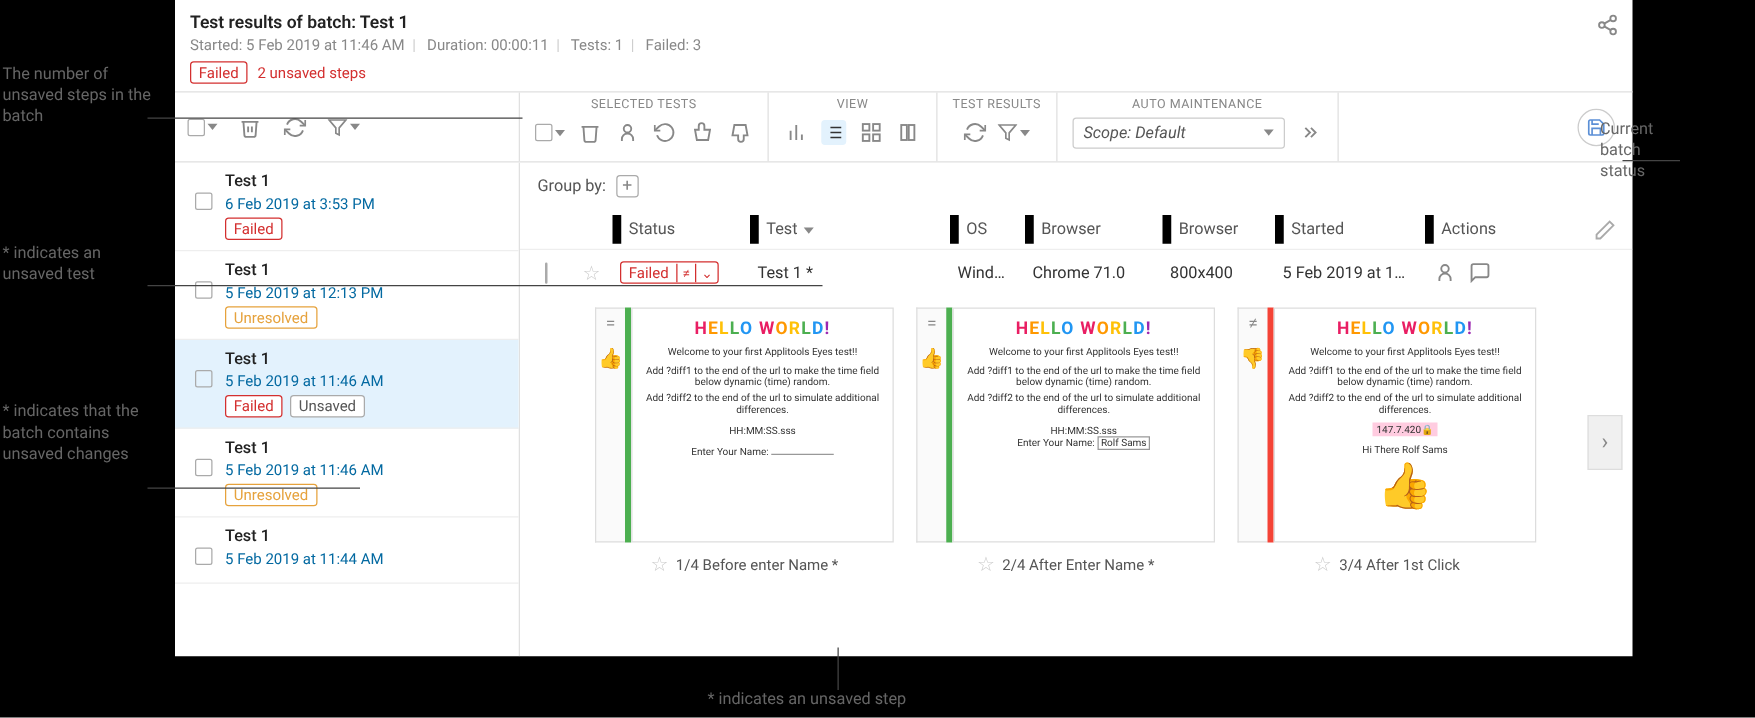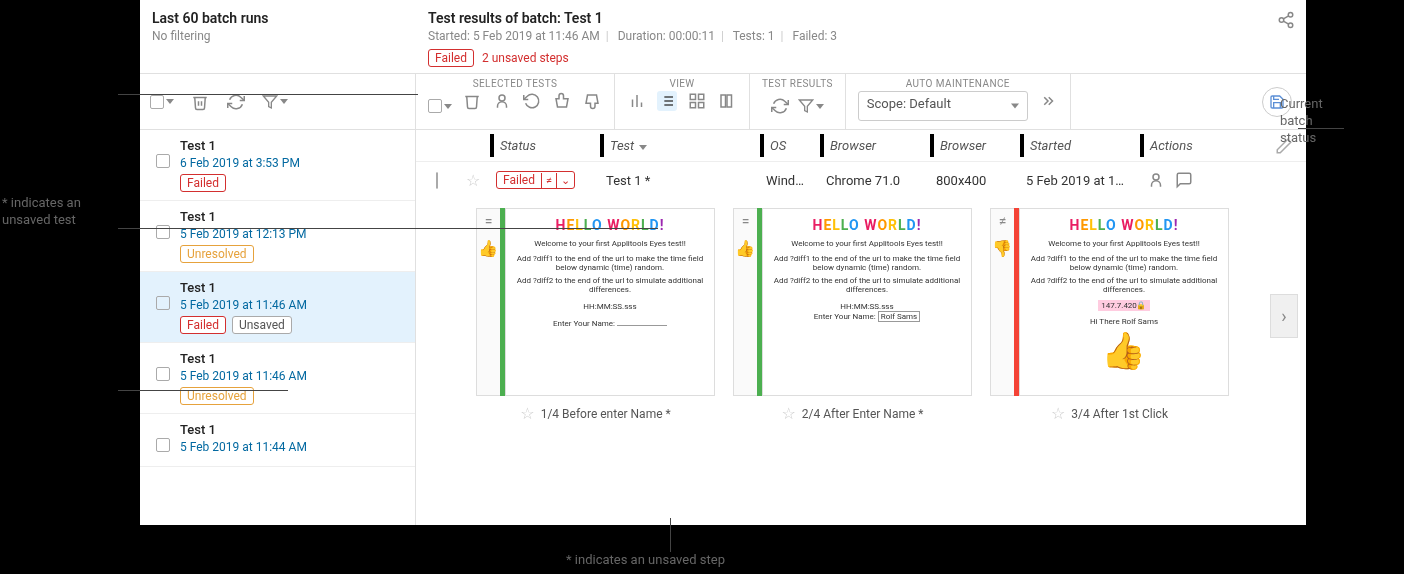--- a/index.html
+++ b/index.html
@@ -22,21 +22,21 @@
 .badge-unresolved { color: #e6a23c; border-color: #e6a23c; background: #fff; }
 .badge-unsaved { color: #555; border-color: #aaa; background: #fff; }
 .unsaved-text { color: #d32f2f; font-size: 12px; }
 .share-icon { position: absolute; top: 10px; right: 10px; color: #888; }
 
 .toolbar { display: flex; border-bottom: 1px solid #e0e0e0; height: 56px; }
 .toolbar-left { width: 276px; display: flex; align-items: center; padding: 0 10px; gap: 16px; border-right: 1px solid #e0e0e0; }
 .toolbar-section { display: flex; flex-direction: column; align-items: center; border-right: 1px solid #e0e0e0; padding: 4px 12px 0 12px; height: 100%; }
 .toolbar-section:last-child { border-right: none; }
 .section-label { font-size: 10px; color: #888; letter-spacing: 0.4px; margin-bottom: 2px; text-transform: uppercase; }
-.section-icons { display: flex; gap: 10px; height: 30px; }
+.section-icons { display: flex; align-items: center; gap: 10px; height: 30px; font-style: italic; }
 .section-icons-mini { display: flex; align-items: center; gap: 8px; height: 30px; }
 .tb-icon { width: 20px; height: 20px; display: inline-flex; align-items: center; justify-content: center; color: #888; font-size: 16px; }
 .tb-icon svg { width: 18px; height: 18px; }
 .tb-icon.active { color: #333; background: #e3f2fd; border-radius: 3px; padding: 2px; }
 .chk-dd { display: inline-flex; align-items: center; gap: 2px; }
 .chk-box { width: 14px; height: 14px; border: 1px solid #aaa; border-radius: 2px; }
 .caret { width: 0; height: 0; border-left: 4px solid transparent; border-right: 4px solid transparent; border-top: 5px solid #888; }
 .scope-select { border: 1px solid #ccc; border-radius: 3px; padding: 4px 24px 4px 8px; font-size: 13px; color: #555; position: relative; width: 170px; }
 .scope-select .caret { position: absolute; right: 8px; top: 50%; transform: translateY(-50%); }
 .save-btn { width: 30px; height: 30px; border: 1px solid #ccc; border-radius: 50%; display: inline-flex; align-items: center; justify-content: center; color: #5b8fd6; }
@@ -51,21 +51,21 @@
 .batch-item.selected { background: #e3f2fd; }
 .batch-name { font-size: 13px; font-weight: 500; color: #222; }
 .batch-date { font-size: 12px; color: #0369a1; margin-top: 3px; }
 .batch-badges { margin-top: 4px; display: flex; gap: 6px; }
 
 .main { flex: 1; display: flex; flex-direction: column; overflow: hidden; }
 .groupby { padding: 10px 14px; color: #555; display: flex; align-items: center; gap: 8px; font-size: 13px; }
 .plus-circle { width: 18px; height: 18px; border: 1px solid #aaa; border-radius: 3px; display: inline-flex; align-items: center; justify-content: center; color: #888; font-size: 14px; }
 
 .table-head { display: flex; align-items: center; padding: 4px 14px; border-bottom: 1px solid #eee; color: #555; font-size: 13px; position: relative; }
-.th { padding: 4px 6px; border-left: 4px solid #000000; font-style: italic; }
+.th { padding: 4px 6px; border-left: 7px solid #000000; }
 .th:first-child { border-left: none; }
 .col-check { width: 30px; }
 .col-star { width: 30px; }
 .col-status { width: 110px; }
 .col-test { width: 160px; }
 .col-os { width: 60px; }
 .col-browser { width: 110px; }
 .col-viewport { width: 90px; }
 .col-started { width: 120px; }
 .col-actions { width: 90px; }
@@ -95,24 +95,20 @@
 .thumb-caption { display: flex; align-items: center; gap: 6px; margin-top: 8px; font-size: 12px; color: #555; }
 .thumbs-nav { position: absolute; right: 8px; top: 50%; transform: translateY(-50%); width: 28px; height: 44px; background: #f0f0f0; border: 1px solid #ddd; display: flex; align-items: center; justify-content: center; color: #888; font-size: 18px; }
 .thumb-emoji { font-size: 36px; }
 </style>
 </head>
 <body>
 
 <div class="app">
 
   <div class="header">
-    <div class="header-left">
-      <div class="header-title">Last 60 batch runs</div>
-      <div class="header-sub">No filtering</div>
-    </div>
     <div class="header-right">
       <div class="header-title">
         <span>Test results of batch:  </span><span>Test 1</span>
       </div>
       <div class="meta-line">
         <span>Started: 5 Feb 2019 at 11:46 AM</span><span class="sep">|</span>
         <span>Duration: 00:00:11</span><span class="sep">|</span>
         <span>Tests: 1</span><span class="sep">|</span>
         <span>Failed: 3</span>
       </div>
@@ -312,20 +308,24 @@
         </div>
         <div class="batch-item">
           <span class="chk-box"></span>
           <div class="batch-name">Test 1</div>
           <div class="batch-date">5 Feb 2019 at 11:44 AM</div>
           <div class="batch-badges"></div>
         </div>
       </div>
 
     <div class="main">
+      <div class="groupby">
+        <span>Group by:</span>
+        <span class="plus-circle">+</span>
+      </div>
 
       <div class="table-head">
         <div class="col-check"></div>
           <div class="col-star"></div>
         <div class="th col-status">Status</div>
         <div class="th col-test"><span>Test</span> <span class="caret" style="display:inline-block;margin-left:2px"></span></div>
         <div class="th col-os">OS</div>
         <div class="th col-browser">Browser</div>
         <div class="th col-viewport">Browser</div>
         <div class="th col-started">Started</div>
@@ -424,21 +424,23 @@
               <span>3/4 After 1st Click</span>
             </div>
           </div>
           <span class="thumbs-nav">›</span>
       </div>
     </div>
   </div>
 </div>
 
 <div class="annotations">
+  <div class="ann" style="left:2px; top:52px; width:130px">The number of unsaved steps in the batch</div>
   <div class="ann-line" style="left:118px; top:94px; width:300px; height:1px"></div>
   <div class="ann" style="left:2px; top:195px; width:130px">* indicates an unsaved test</div>
   <div class="ann-line" style="left:118px; top:228px; width:540px; height:1px"></div>
+  <div class="ann" style="left:2px; top:322px; width:130px">* indicates that the batch contains unsaved changes</div>
   <div class="ann-line" style="left:118px; top:390px; width:170px; height:1px"></div>
   <div class="ann" style="left:566px; top:552px">* indicates an unsaved step</div>
   <div class="ann-line" style="left:670px; top:518px; width:1px; height:34px"></div>
   <div class="ann" style="left:1280px; top:96px; width:60px">Current batch status</div>
   <div class="ann-line" style="left:1298px; top:128px; width:46px; height:1px"></div>
 </div>
 
 </body></html>

